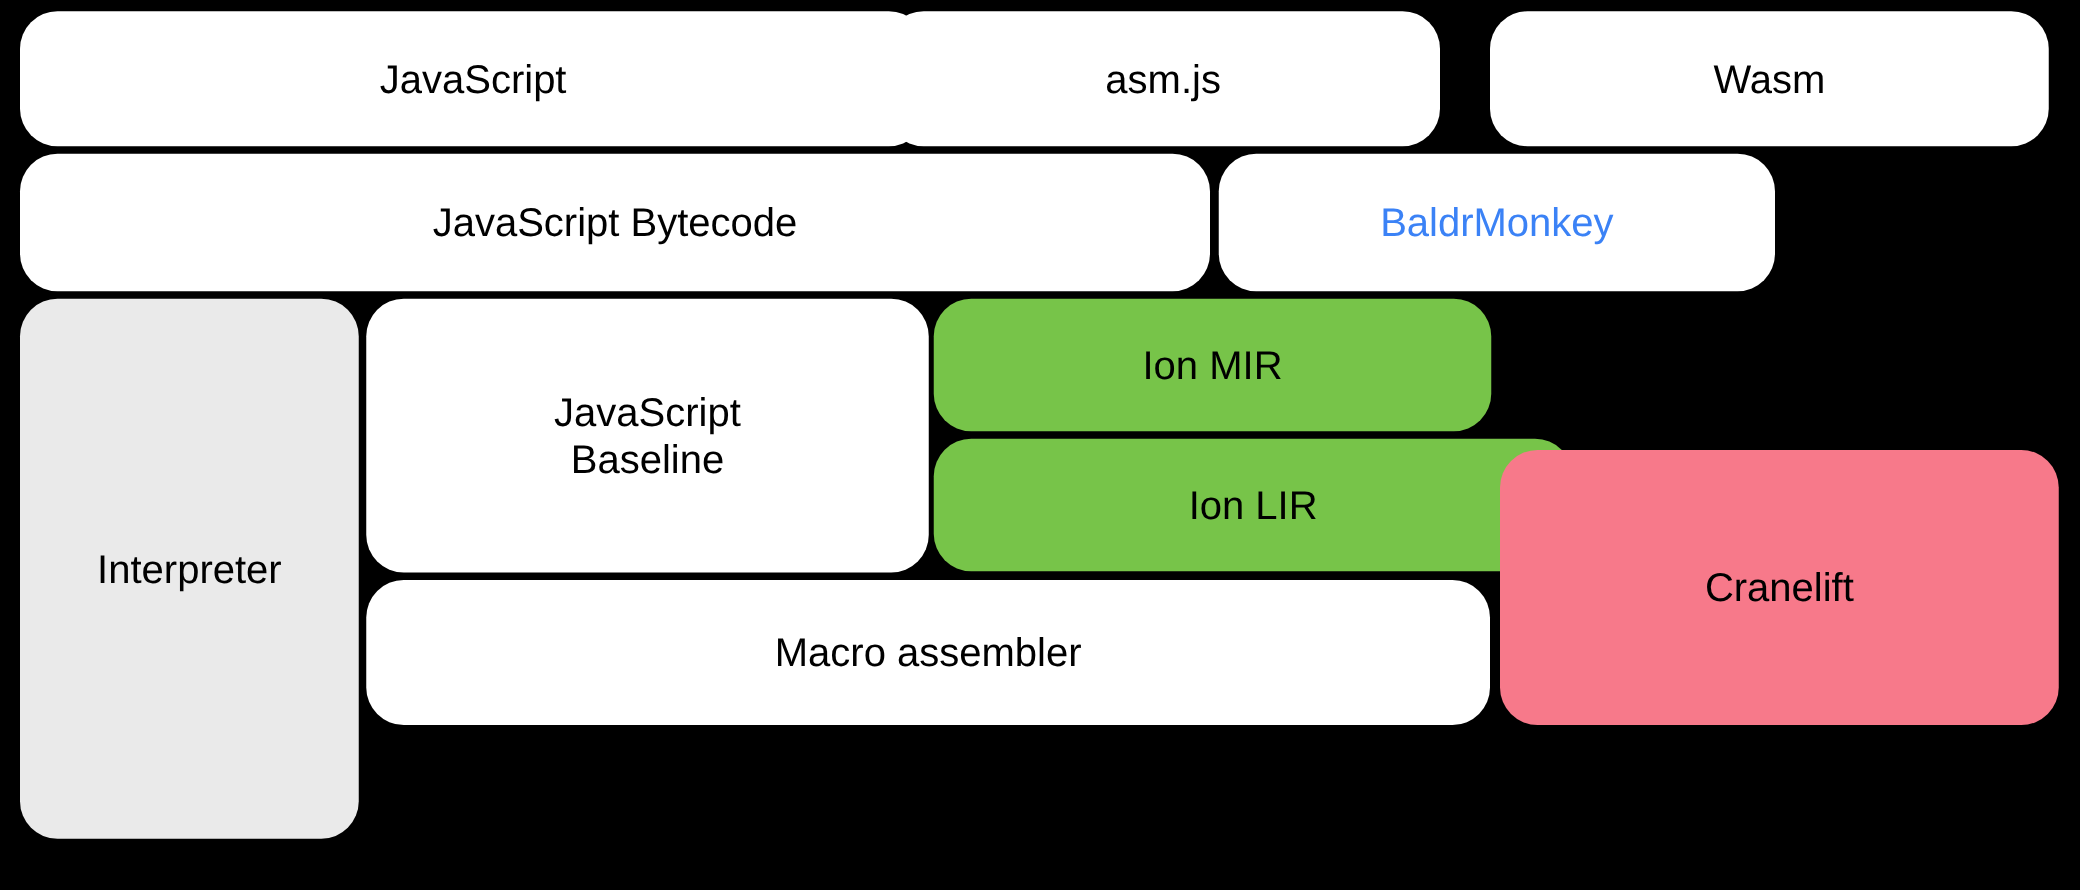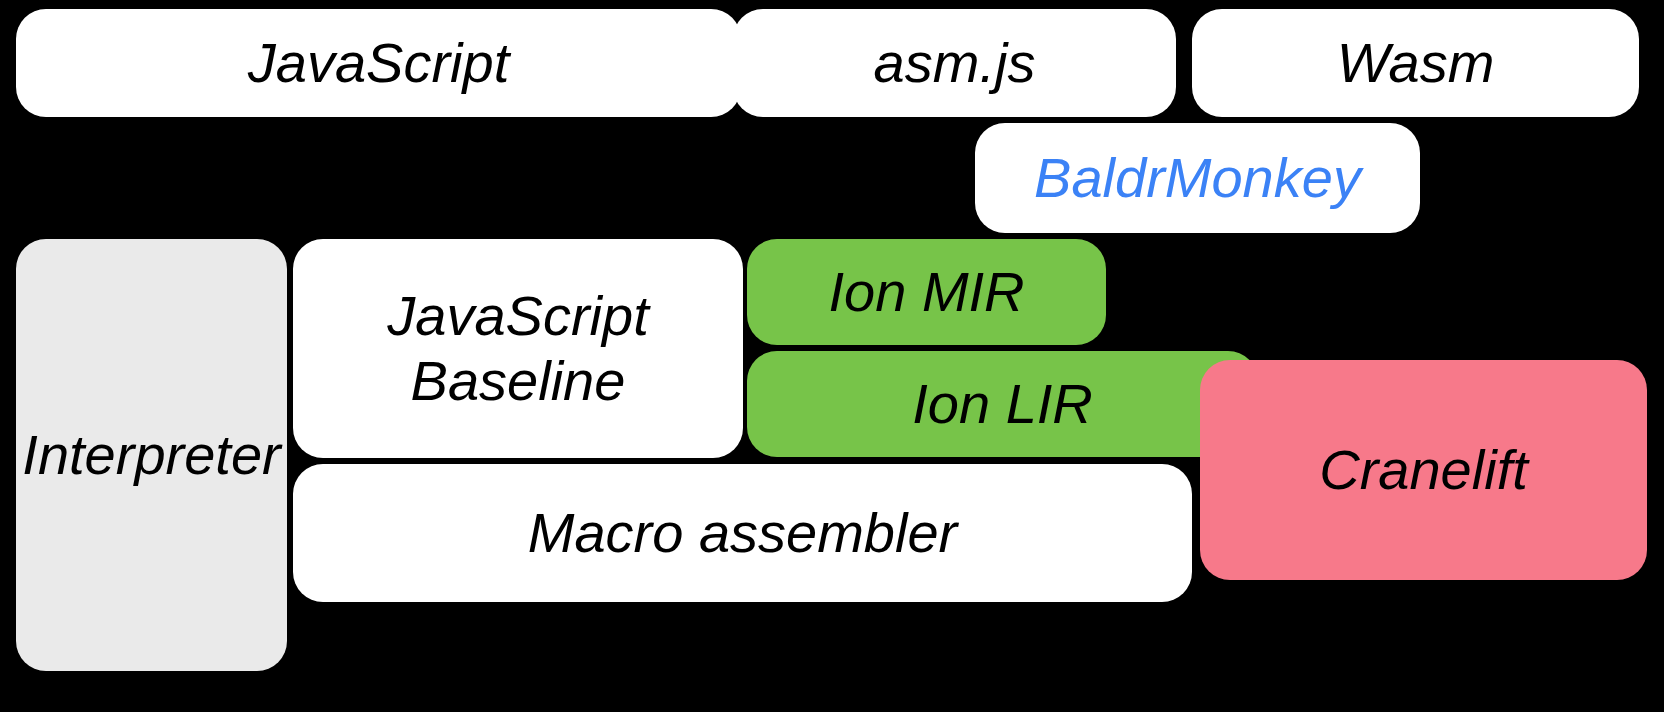--- a/index.html
+++ b/index.html
@@ -15,36 +15,36 @@
     overflow: hidden;
     font-family: "Liberation Sans", sans-serif;
   }
   .box {
     position: absolute;
     display: flex;
     align-items: center;
     justify-content: center;
     text-align: center;
     border-radius: 30px;
-    font-size: 56px;
+    font-size: 32px;
     line-height: 1.15;
     color: #000000;
     white-space: pre-line;
     box-sizing: border-box;
-    font-style: italic;
   }
 </style>
 </head>
 <body>
 
 <div id="canvas" style="background: rgb(0, 0, 0);">
   <div class="box" style="left: 16px; top: 9px; width: 725px; height: 108px; background: rgb(255, 255, 255); color: rgb(0, 0, 0);">JavaScript</div>
-  <div class="box" style="left: 733px; top: 9px; width: 443px; height: 108px; background: rgb(255, 255, 255); color: rgb(0, 0, 0);">asm.js</div>
+  <div class="box" style="left: 709px; top: 9px; width: 443px; height: 108px; background: rgb(255, 255, 255); color: rgb(0, 0, 0);">asm.js</div>
   <div class="box" style="left: 1192px; top: 9px; width: 447px; height: 108px; background: rgb(255, 255, 255); color: rgb(0, 0, 0);">Wasm</div>
+  <div class="box" style="left: 16px; top: 123px; width: 952px; height: 110px; background: rgb(255, 255, 255); color: rgb(0, 0, 0);">JavaScript Bytecode</div>
   <div class="box" style="left: 975px; top: 123px; width: 445px; height: 110px; background: rgb(255, 255, 255); color: #3b82f6;">BaldrMonkey</div>
   <div class="box" style="left: 16px; top: 239px; width: 271px; height: 432px; background: rgb(234, 234, 234); color: rgb(0, 0, 0);">Interpreter</div>
   <div class="box" style="left: 293px; top: 239px; width: 450px; height: 219px; background: rgb(255, 255, 255); color: rgb(0, 0, 0);">JavaScript
 Baseline</div>
-  <div class="box" style="left: 747px; top: 239px; width: 359px; height: 106px; background: rgb(119, 196, 73); color: rgb(0, 0, 0);">Ion MIR</div>
+  <div class="box" style="left: 747px; top: 239px; width: 446px; height: 106px; background: rgb(119, 196, 73); color: rgb(0, 0, 0);">Ion MIR</div>
   <div class="box" style="left: 747px; top: 351px; width: 511px; height: 106px; background: rgb(119, 196, 73); color: rgb(0, 0, 0);">Ion LIR</div>
   <div class="box" style="left: 1200px; top: 360px; width: 447px; height: 220px; background: rgb(247, 121, 138); color: rgb(0, 0, 0);">Cranelift</div>
-  <div class="box" style="left: 293px; top: 464px; width: 899px; height: 138px; background: rgb(255, 255, 255); color: rgb(0, 0, 0);">Macro assembler</div>
+  <div class="box" style="left: 293px; top: 464px; width: 899px; height: 116px; background: rgb(255, 255, 255); color: rgb(0, 0, 0);">Macro assembler</div>
 </div>
 
 </body></html>

